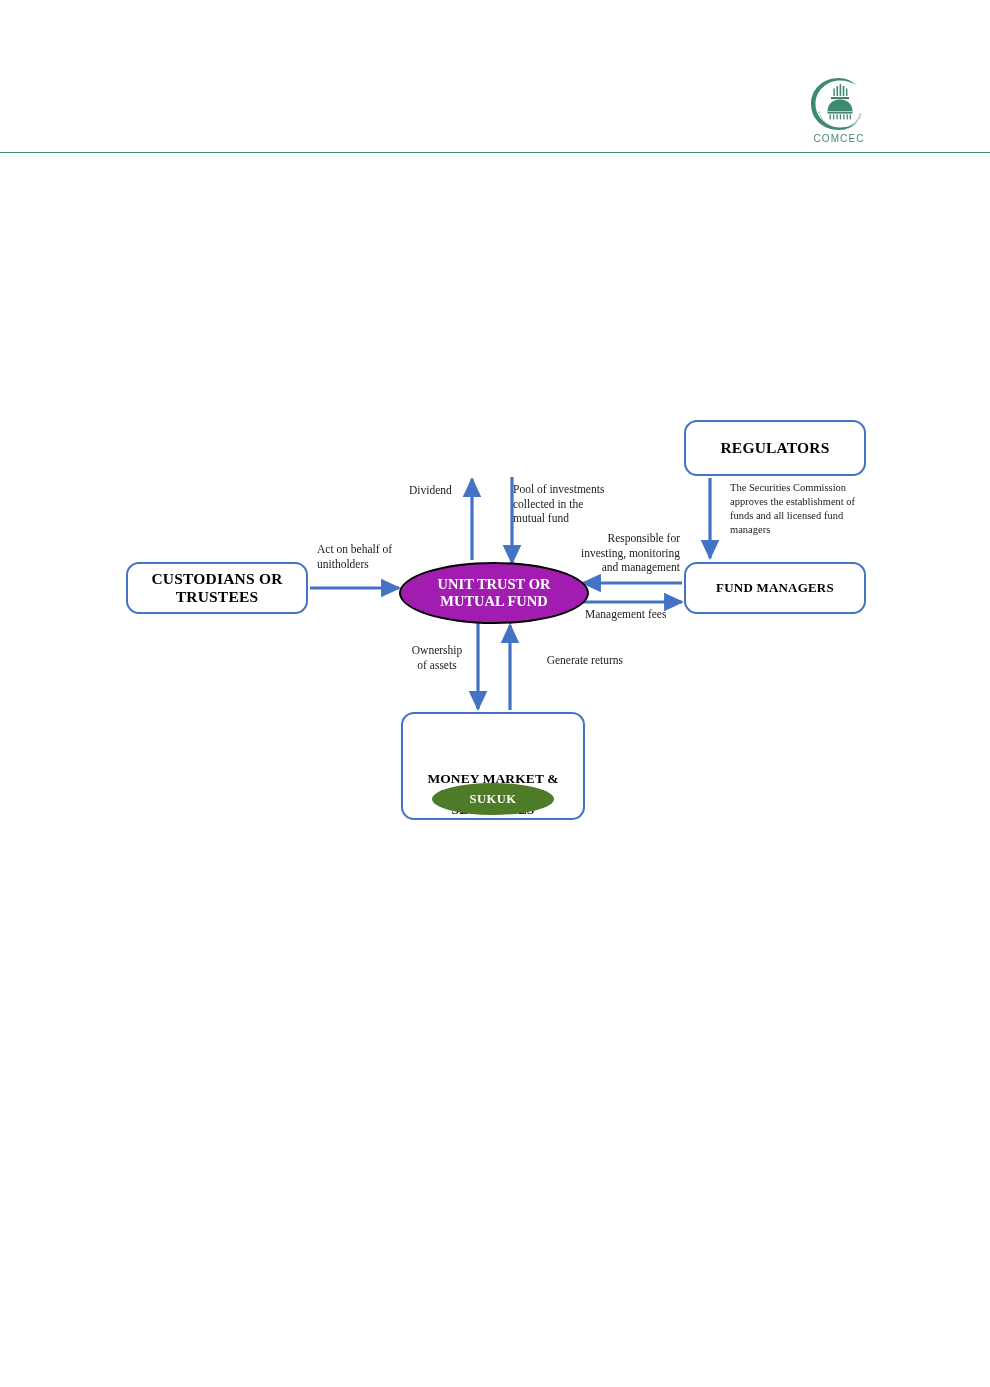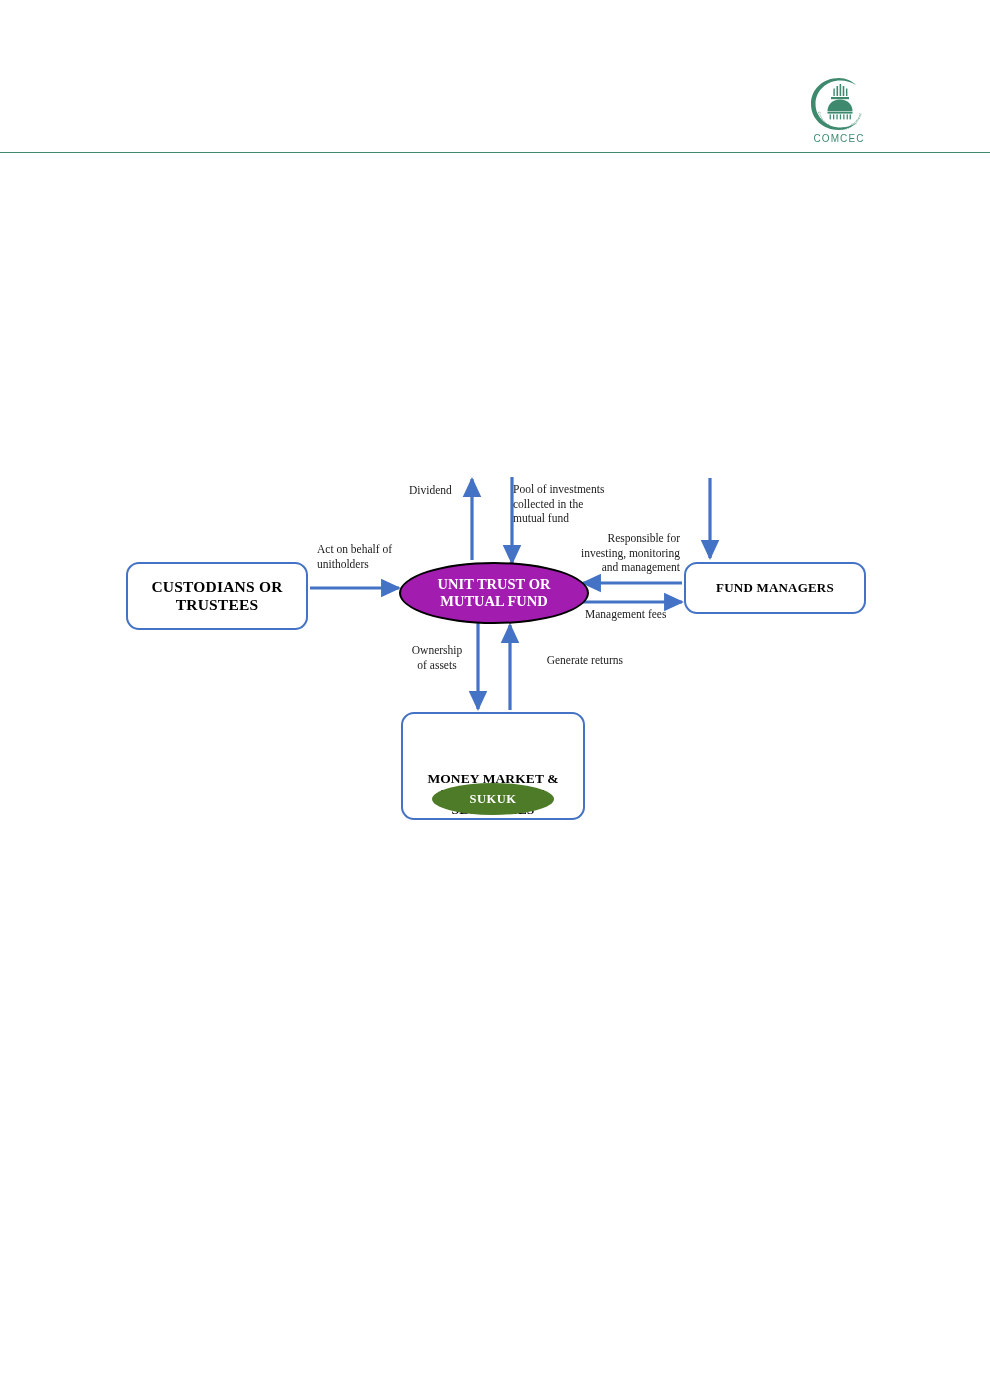--- a/index.html
+++ b/index.html
@@ -86,21 +86,21 @@
     letter-spacing: 0.2px;
     color: #000000;
   }
   .node .title {
     line-height: 1.17;
     white-space: pre-line;
   }
 
   #node-investors { left: 401px; top: 420px; width: 184px; height: 56px; font-size: 15.5px; }
   #node-regulators { left: 684px; top: 420px; width: 182px; height: 56px; font-size: 15.5px; }
-  #node-custodians { left: 126px; top: 562px; width: 182px; height: 68px; font-size: 15.5px; }
+  #node-custodians { left: 126px; top: 562px; width: 182px; height: 52px; font-size: 15.5px; }
   #node-fundmanagers { left: 684px; top: 562px; width: 182px; height: 52px; font-size: 13px; }
   #node-moneymarket {
     left: 401px; top: 712px; width: 184px; height: 108px;
     font-size: 13.5px; justify-content: flex-end; padding-top: 13px;
   }
   #node-moneymarket .title { letter-spacing: 0.1px; }
 
   
   #node-unittrust {
     position: absolute;
@@ -225,20 +225,23 @@
 
       <line x1="566" y1="602" x2="682" y2="602"></line>
 
       <line x1="478" y1="622" x2="478" y2="709"></line>
 
       <line x1="510" y1="710" x2="510" y2="625"></line>
     </g>
   </svg>
 
 
+  <div class="node" id="node-regulators">
+    <span class="title">REGULATORS</span>
+  </div>
 
   <div class="node" id="node-custodians">
     <span class="title">CUSTODIANS OR
 TRUSTEES</span>
   </div>
 
   <div class="node" id="node-fundmanagers">
     <span class="title">FUND MANAGERS</span>
   </div>
 
@@ -252,20 +255,21 @@
   </div>
 
   <div id="node-sukuk">SUKUK</div>
 
   <div class="edge-label" id="label-dividend">Dividend</div>
 
   <div class="edge-label" id="label-pool">Pool of investments
 collected in the
 mutual fund</div>
 
+  <div class="edge-label" id="label-regnote">The Securities Commission approves the establishment of funds and all licensed fund managers</div>
 
   <div class="edge-label" id="label-actonbehalf">Act on behalf  of
 unitholders</div>
 
   <div class="edge-label" id="label-responsible">Responsible for
 investing, monitoring
 and management</div>
 
   <div class="edge-label" id="label-mgmtfees">Management fees</div>
 

